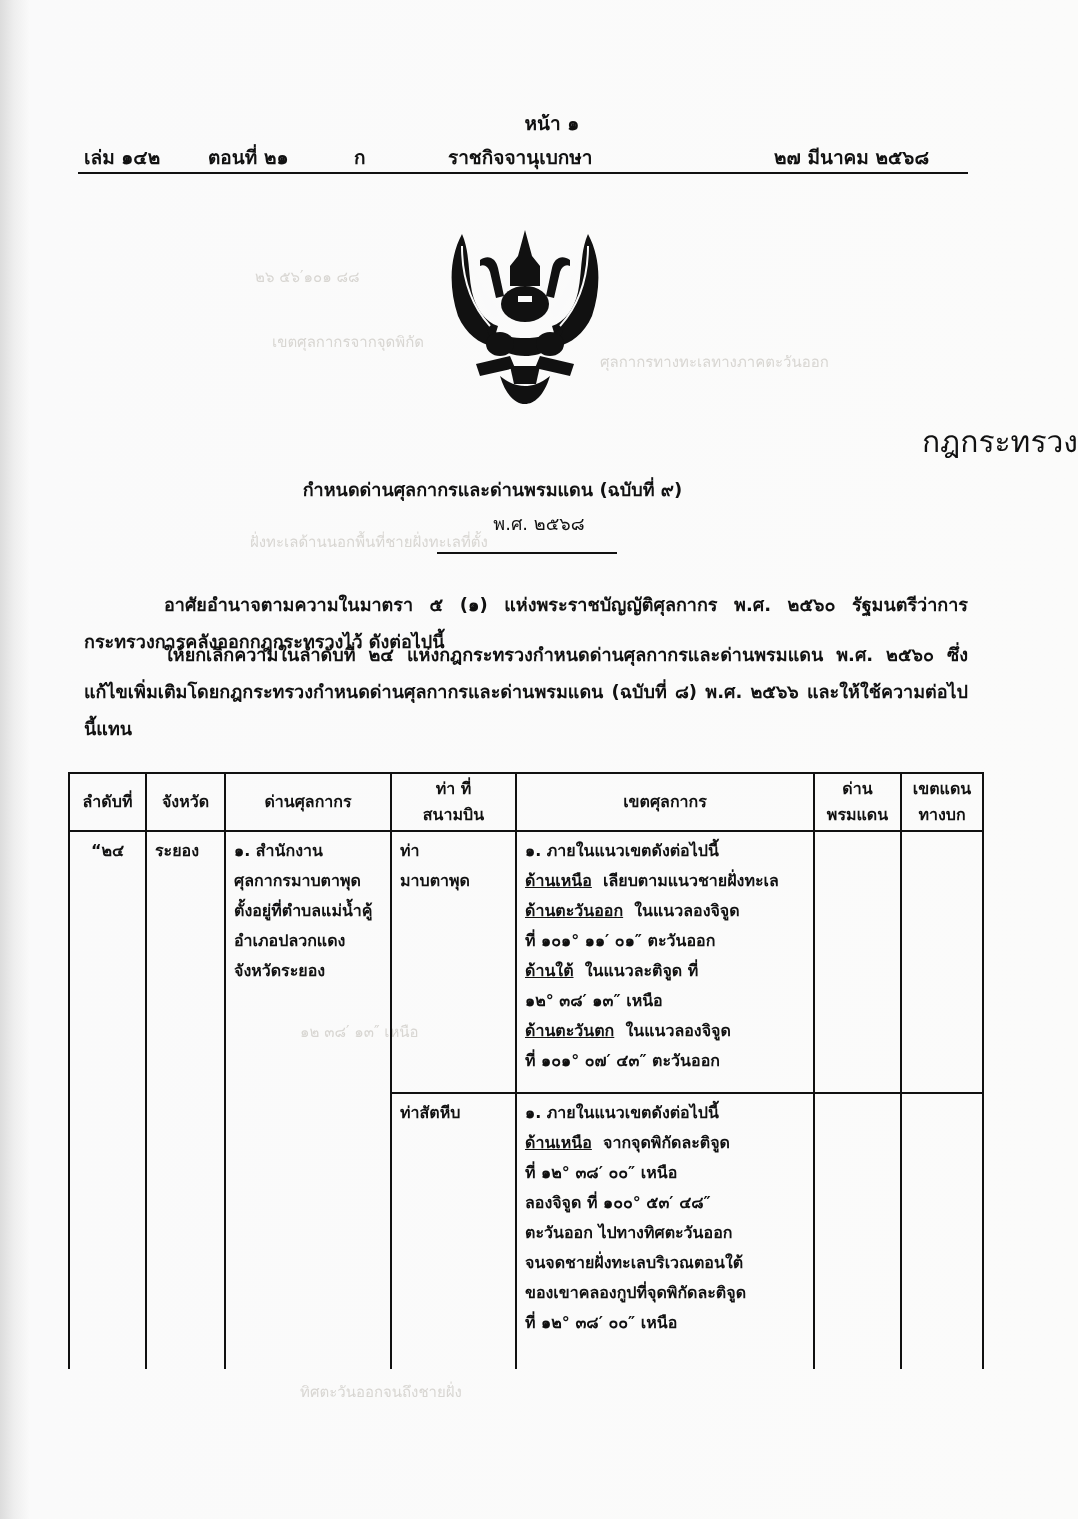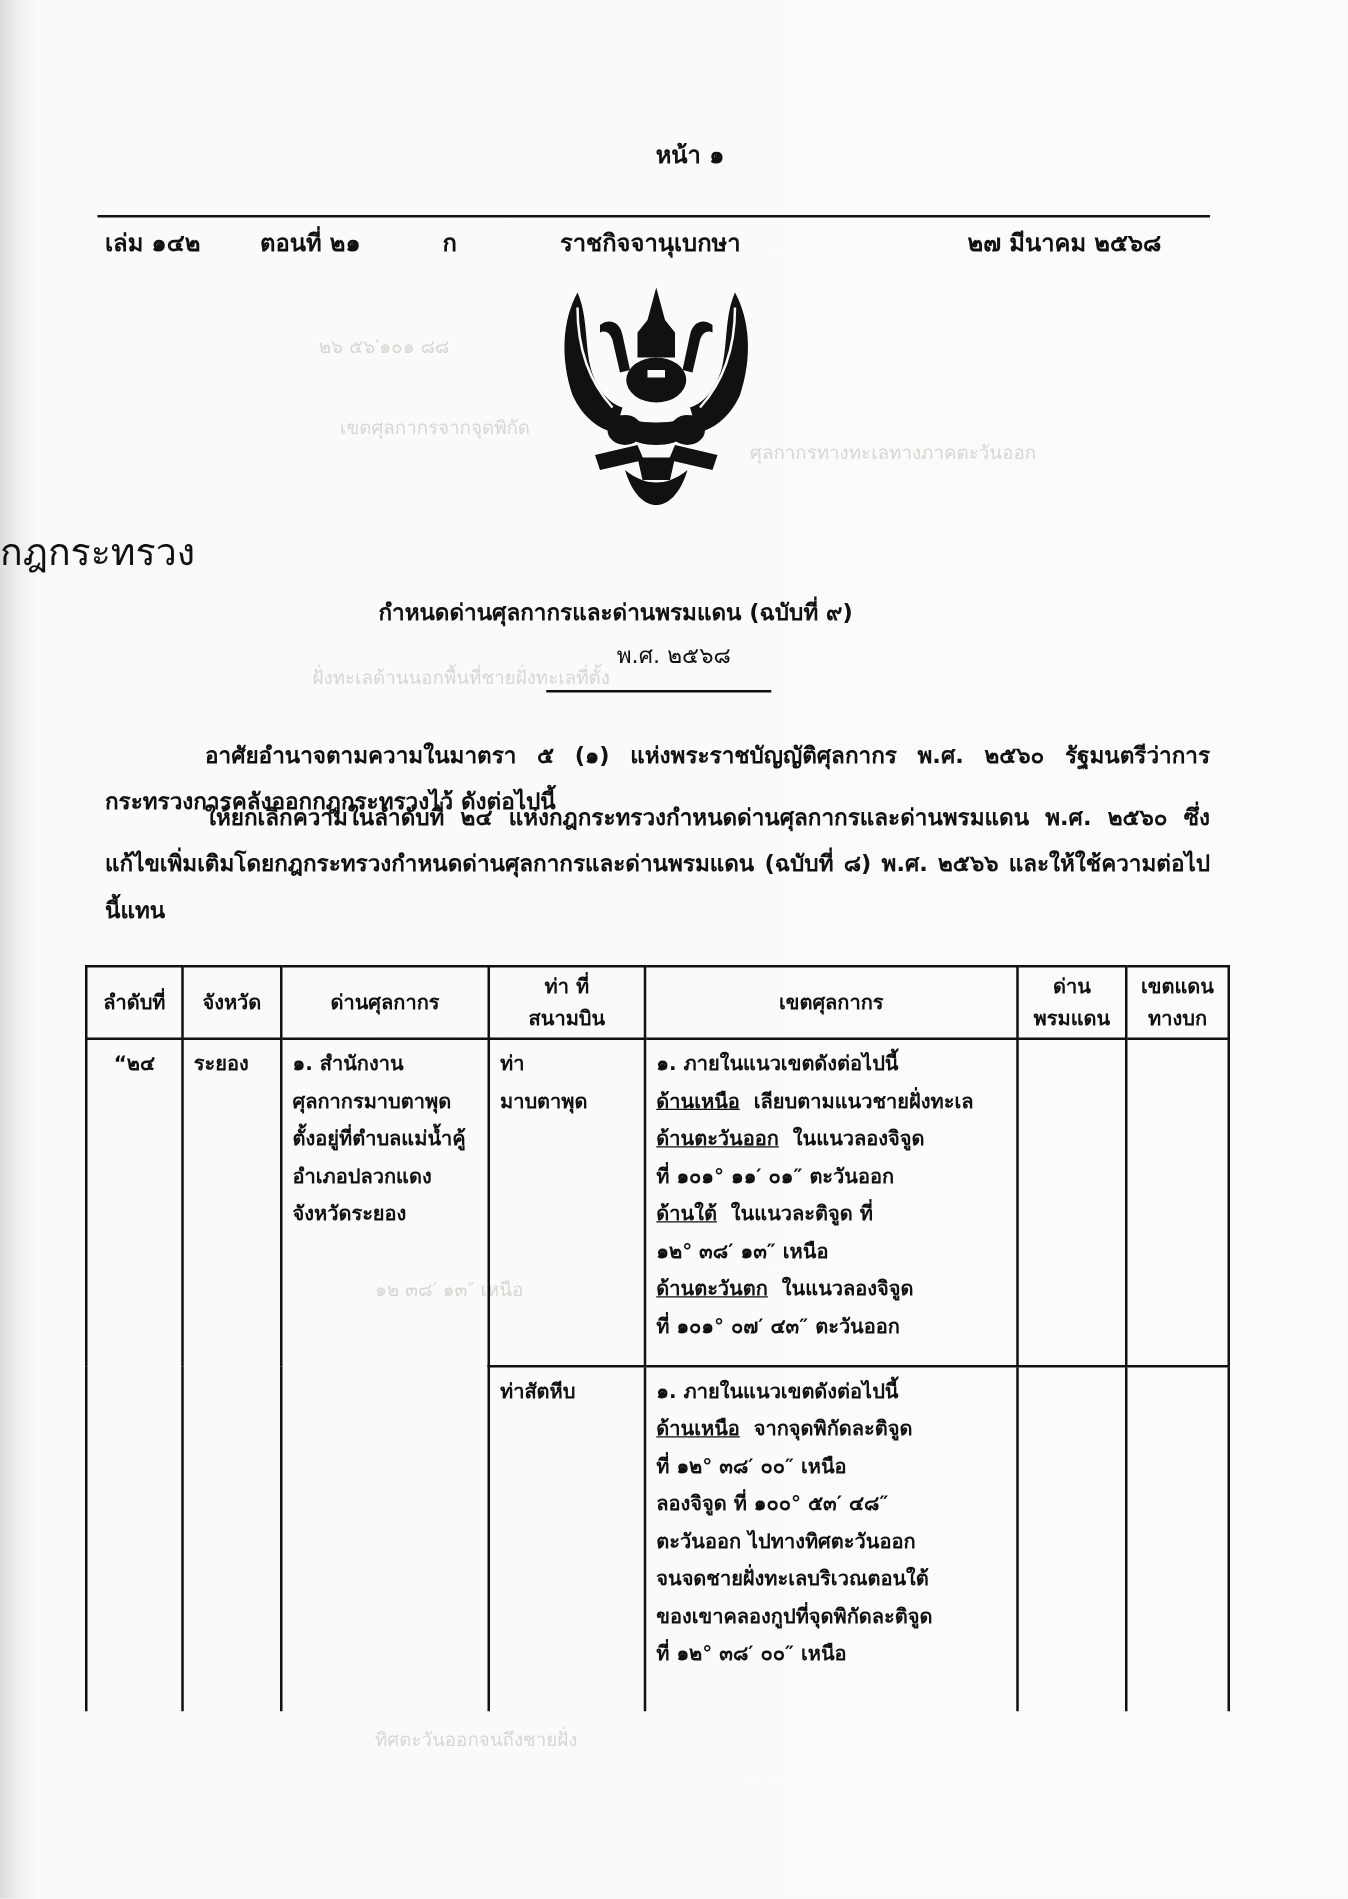--- a/index.html
+++ b/index.html
@@ -17,27 +17,27 @@
     position: absolute; color: #d8d6d2; font-size: 15px; white-space: nowrap;
   }
   .page-num {
     position: absolute; left: 0; width: 1078px; top: 108px; text-align: center;
     font-size: 19px; font-weight: bold; margin-left: 13px;
   }
   .gazette-header {
     position: absolute; left: 80px; top: 142px; width: 886px; height: 30px;
     font-size: 19px; font-weight: bold;
   }
-  .gazette-header span { position: absolute; top: 0; white-space: nowrap; margin-top: 37px; }
+  .gazette-header span { position: absolute; top: 0; white-space: nowrap; }
   .header-rule {
     position: absolute; left: 78px; top: 172px; width: 890px; height: 2px; background: #111;
   }
   .emblem { position: absolute; left: 440px; top: 226px; width: 170px; height: 180px; }
   .doc-title {
-    position: absolute; left: 0; width: 1078px; top: 418px; text-align: left;
+    position: absolute; left: 0; width: 1078px; top: 418px; text-align: right;
     font-size: 30px;
   }
   .doc-subtitle {
     position: absolute; left: 0; width: 985px; top: 475px; text-align: center;
     font-size: 18px; font-weight: bold;
   }
   .doc-year {
     position: absolute; left: 0; width: 1078px; top: 509px; text-align: center;
     font-size: 18px; font-weight: normal;
   }

